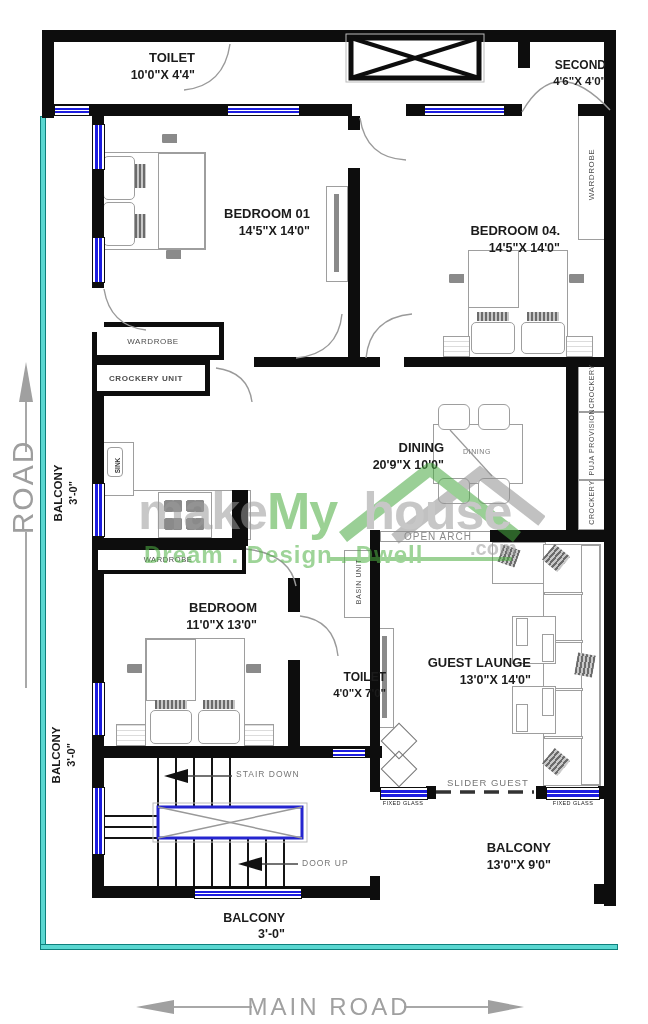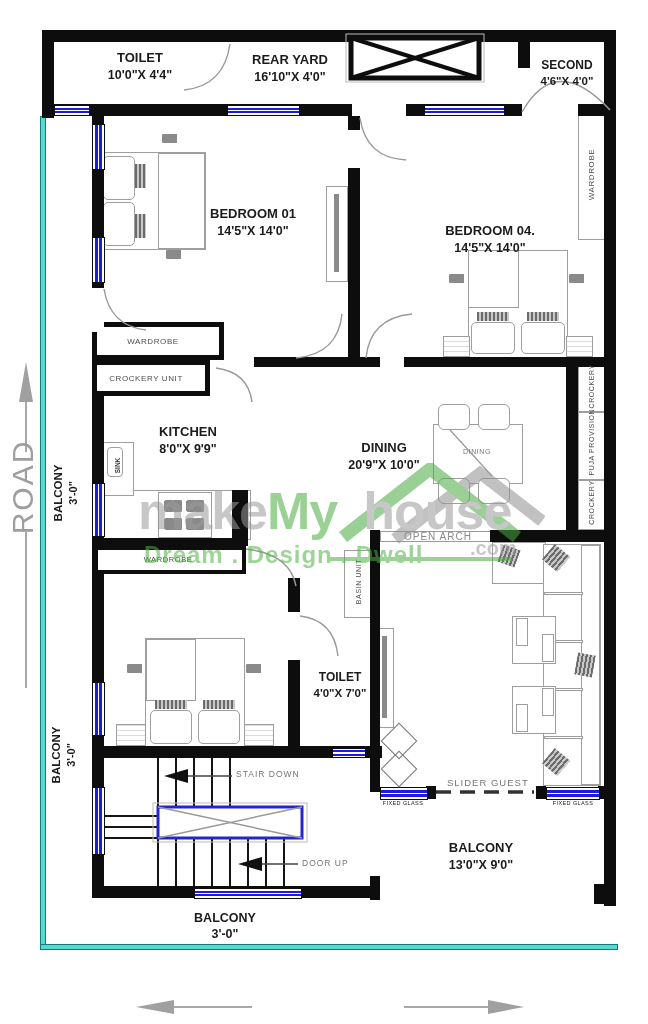--- a/index.html
+++ b/index.html
@@ -5,21 +5,21 @@
   html,body{margin:0;padding:0;background:#fff;}
   .page{position:relative;width:648px;height:1024px;background:#fff;overflow:hidden;
         font-family:"Liberation Sans",sans-serif;outline:1px solid #d9d9d9;}
   .w{display:block;position:absolute;background:#0d0d0d;z-index:4;}
   .gap{display:block;position:absolute;background:#fff;z-index:5;}
   .win{display:block;position:absolute;z-index:6;border:1px solid #0d0d0d;
        background:linear-gradient(#fff 0 18%,#1c1cdf 18% 42%,#fff 42% 58%,#1c1cdf 58% 82%,#fff 82%);}
   .winv{background:linear-gradient(90deg,#fff 0 18%,#1c1cdf 18% 42%,#fff 42% 58%,#1c1cdf 58% 82%,#fff 82%);}
   .box{display:block;position:absolute;border:1.5px solid #9e9e9e;background:#fff;z-index:3;}
   .bbox{display:block;position:absolute;border:5px solid #0d0d0d;background:#fff;z-index:4;}
-  .room{position:absolute;text-align:center;color:#1b1b1b;font-weight:700;font-size:13px;line-height:1.3;z-index:20;}
+  .room{position:absolute;text-align:right;color:#1b1b1b;font-weight:700;font-size:13px;line-height:1.3;z-index:20;}
   .room small{font-weight:700;font-size:12.5px;}
   .fix{position:absolute;color:#4d4d4d;font-size:8px;letter-spacing:.6px;text-align:center;z-index:20;}
   .ann{position:absolute;color:#767676;font-size:9px;letter-spacing:1px;z-index:20;white-space:nowrap;}
   .tiny{position:absolute;color:#222;font-size:5.5px;letter-spacing:.4px;text-align:center;z-index:20;white-space:nowrap;}
   .rot{position:absolute;transform:rotate(-90deg);transform-origin:center;text-align:center;z-index:20;white-space:nowrap;}
   .roadline{position:absolute;background:#5ad7d1;border:1px solid #0e807c;z-index:2;}
   .plant{position:absolute;z-index:10;background:
      radial-gradient(circle at 22% 28%,#e03210 0 3px,transparent 3.5px),
      radial-gradient(circle at 72% 18%,#ef8d12 0 3px,transparent 3.5px),
      radial-gradient(circle at 48% 72%,#f2a8cа 0 2.5px,transparent 3px),
@@ -112,21 +112,21 @@
   <i class="strip" style="left:135px;top:164px;width:11px;height:24px;"></i>
   <i class="strip" style="left:135px;top:214px;width:11px;height:24px;"></i>
   <i class="lamp" style="left:162px;top:134px;"></i>
   <i class="lamp" style="left:166px;top:250px;"></i>
   <i class="box" style="left:326px;top:186px;width:20px;height:94px;border-width:1px;"></i>
   <i class="w" style="left:334px;top:194px;width:5px;height:78px;background:#8a8a8a;"></i>
 
   <span class="bbox" style="left:92px;top:322px;width:122px;height:28px;"></span>
   <div class="fix" style="left:96px;top:337px;width:114px;">WARDROBE</div>
   <span class="bbox" style="left:92px;top:360px;width:108px;height:26px;"></span>
-  <div class="fix" style="left:96px;top:374px;width:100px;">CROCKERY UNIT</div>
+  <div class="fix" style="left:96px;top:374px;width:100px;font-weight:bold;">CROCKERY UNIT</div>
 
   <i class="box" style="left:468px;top:250px;width:98px;height:106px;"></i>
   <i class="box" style="left:468px;top:250px;width:49px;height:56px;border-width:1px;"></i>
   <i class="pillow" style="left:471px;top:322px;width:42px;height:30px;"></i>
   <i class="pillow" style="left:521px;top:322px;width:42px;height:30px;"></i>
   <i class="strip" style="left:477px;top:312px;width:32px;height:9px;"></i>
   <i class="strip" style="left:527px;top:312px;width:32px;height:9px;"></i>
   <i class="nstand" style="left:443px;top:336px;width:25px;height:19px;"></i>
   <i class="nstand" style="left:566px;top:336px;width:25px;height:19px;"></i>
   <i class="lamp" style="left:449px;top:274px;"></i>
@@ -253,47 +253,47 @@
     <line x1="174" y1="1007" x2="252" y2="1007" stroke="#a8a8a8" stroke-width="2"></line>
     <polygon points="174,1000 174,1014 136,1007" fill="#a0a0a0"></polygon>
     <line x1="404" y1="1007" x2="488" y2="1007" stroke="#a8a8a8" stroke-width="2"></line>
     <polygon points="488,1000 488,1014 524,1007" fill="#a0a0a0"></polygon>
   </svg>
 
   <div class="room" style="left:85px;top:50px;width:110px;">
     <div>TOILET</div>
     <small>10'0"X 4'4"</small>
   </div>
-  <div class="room" style="left:234px;top:52px;width:112px;">
-    <div>REAR YARD</div>
-    <small>16'10"X 4'0"</small>
-  </div>
   <div class="room" style="left:528px;top:58px;width:78px;font-size:12px;">
     <div>SECOND</div>
     <small style="font-size:11.5px;">4'6"X 4'0"</small>
   </div>
-  <div class="room" style="left:183px;top:206px;width:140px;">
+  <div class="room" style="left:170px;top:206px;width:140px;">
     <div>BEDROOM 01</div>
     <small>14'5"X 14'0"</small>
   </div>
   <div class="room" style="left:420px;top:223px;width:140px;">
     <div>BEDROOM 04.</div>
     <small>14'5"X 14'0"</small>
   </div>
-  <div class="room" style="left:128px;top:424px;width:120px;">
-    <div>KITCHEN</div>
-    <small>8'0"X 9'9"</small>
-  </div>
   <div class="room" style="left:324px;top:440px;width:120px;">
     <div>DINING</div>
     <small>20'9"X 10'0"</small>
   </div>
+  <div class="room" style="left:137px;top:600px;width:120px;">
+    <div>BEDROOM</div>
+    <small>11'0"X 13'0"</small>
+  </div>
   <div class="room" style="left:294px;top:670px;width:92px;font-size:12px;">
     <div>TOILET</div>
     <small style="font-size:11.5px;">4'0"X 7'0"</small>
+  </div>
+  <div class="room" style="left:391px;top:655px;width:140px;">
+    <div>GUEST LAUNGE</div>
+    <small>13'0"X 14'0"</small>
   </div>
   <div class="room" style="left:411px;top:840px;width:140px;">
     <div>BALCONY</div>
     <small>13'0"X 9'0"</small>
   </div>
   <div class="room" style="left:165px;top:910px;width:120px;font-size:12.5px;">
     <div>BALCONY</div>
     <small>3'-0"</small>
   </div>
 
@@ -324,14 +324,15 @@
     <svg style="position:absolute;left:205px;top:8px;" width="210" height="82" viewBox="0 0 210 82">
       <path d="M60,76 L145,10 L207,58" stroke="#8f8f8f" stroke-width="12" fill="none"></path>
       <path d="M8,74 L95,6 L182,74" stroke="#48a841" stroke-width="13" fill="none"></path>
     </svg>
     <div class="txt"><span>make</span><span class="grn">My</span><span style="margin-left:26px;">house</span></div>
     <div class="bar"></div>
     <div class="com">.com</div>
     <div class="tag">Dream . Design . Dwell</div>
   </div>
 
+  <div class="mainroad">MAIN ROAD</div>
 
 </div>
 
 </body></html>

